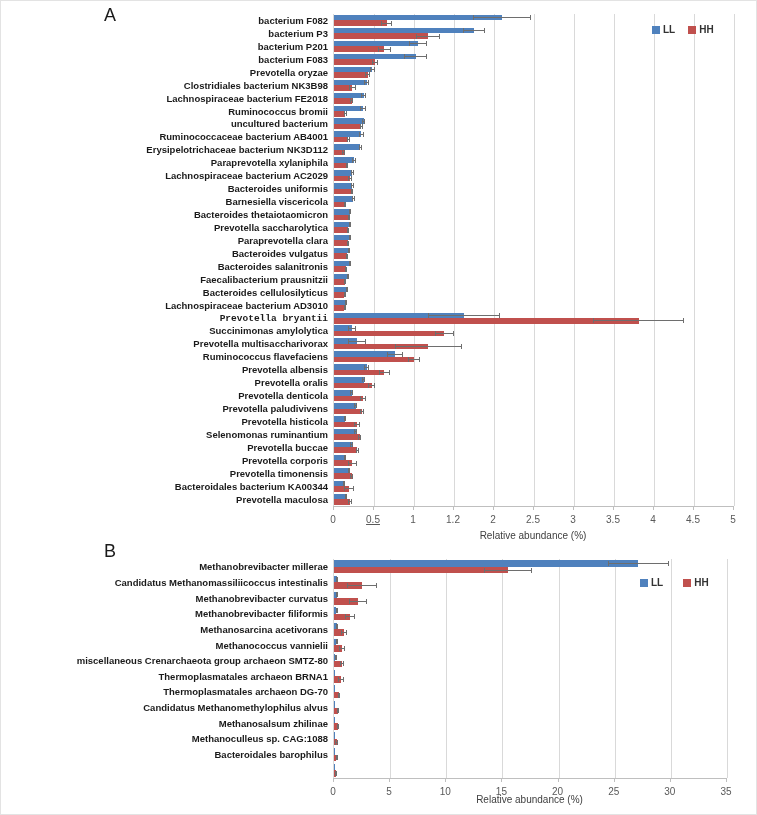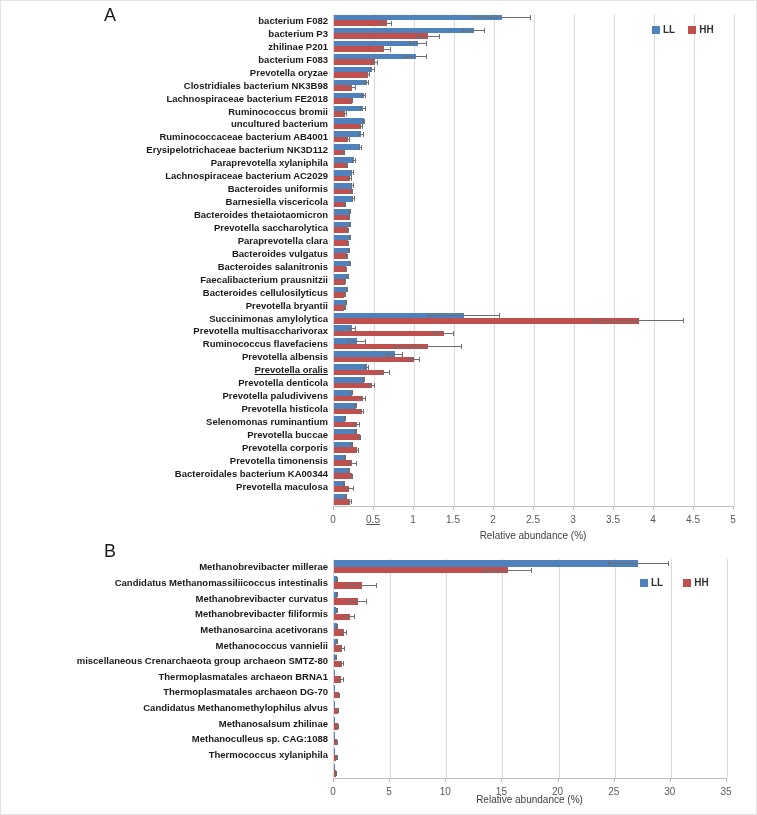--- a/index.html
+++ b/index.html
@@ -46,46 +46,47 @@
 </head>
 <body>
 
 <div id="fig">
 
   <section id="pa">
     <div class="panel-letter">A</div>
     <div class="labels">
         <div class="label-row" style="height: 12.9474px;">bacterium F082</div>
         <div class="label-row" style="height: 12.9474px;">bacterium P3</div>
-        <div class="label-row" style="height: 12.9474px;">zhilinae P201</div>
+        <div class="label-row" style="height: 12.9474px;">bacterium P201</div>
         <div class="label-row" style="height: 12.9474px;">bacterium F083</div>
         <div class="label-row" style="height: 12.9474px;">Prevotella oryzae</div>
         <div class="label-row" style="height: 12.9474px;">Clostridiales bacterium NK3B98</div>
         <div class="label-row" style="height: 12.9474px;">Lachnospiraceae bacterium FE2018</div>
         <div class="label-row" style="height: 12.9474px;">Ruminococcus bromii</div>
         <div class="label-row" style="height: 12.9474px;">uncultured bacterium</div>
         <div class="label-row" style="height: 12.9474px;">Ruminococcaceae bacterium AB4001</div>
         <div class="label-row" style="height: 12.9474px;">Erysipelotrichaceae bacterium NK3D112</div>
         <div class="label-row" style="height: 12.9474px;">Paraprevotella xylaniphila</div>
         <div class="label-row" style="height: 12.9474px;">Lachnospiraceae bacterium AC2029</div>
         <div class="label-row" style="height: 12.9474px;">Bacteroides uniformis</div>
         <div class="label-row" style="height: 12.9474px;">Barnesiella viscericola</div>
         <div class="label-row" style="height: 12.9474px;">Bacteroides thetaiotaomicron</div>
         <div class="label-row" style="height: 12.9474px;">Prevotella saccharolytica</div>
         <div class="label-row" style="height: 12.9474px;">Paraprevotella clara</div>
         <div class="label-row" style="height: 12.9474px;">Bacteroides vulgatus</div>
         <div class="label-row" style="height: 12.9474px;">Bacteroides salanitronis</div>
         <div class="label-row" style="height: 12.9474px;">Faecalibacterium prausnitzii</div>
         <div class="label-row" style="height: 12.9474px;">Bacteroides cellulosilyticus</div>
-        <div class="label-row" style="height: 12.9474px;">Prevotella bryantii</div>
+        <div class="label-row" style="height: 12.9474px;">Lachnospiraceae bacterium AD3010</div>
+        <div class="label-row" style="height: 12.9474px; font-family: Liberation Mono, monospace;">Prevotella bryantii</div>
         <div class="label-row" style="height: 12.9474px;">Succinimonas amylolytica</div>
         <div class="label-row" style="height: 12.9474px;">Prevotella multisaccharivorax</div>
         <div class="label-row" style="height: 12.9474px;">Ruminococcus flavefaciens</div>
         <div class="label-row" style="height: 12.9474px;">Prevotella albensis</div>
-        <div class="label-row" style="height: 12.9474px; text-decoration: underline;">Prevotella oralis</div>
+        <div class="label-row" style="height: 12.9474px;">Prevotella oralis</div>
         <div class="label-row" style="height: 12.9474px;">Prevotella denticola</div>
         <div class="label-row" style="height: 12.9474px;">Prevotella paludivivens</div>
         <div class="label-row" style="height: 12.9474px;">Prevotella histicola</div>
         <div class="label-row" style="height: 12.9474px;">Selenomonas ruminantium</div>
         <div class="label-row" style="height: 12.9474px;">Prevotella buccae</div>
         <div class="label-row" style="height: 12.9474px;">Prevotella corporis</div>
         <div class="label-row" style="height: 12.9474px;">Prevotella timonensis</div>
         <div class="label-row" style="height: 12.9474px;">Bacteroidales bacterium KA00344</div>
         <div class="label-row" style="height: 12.9474px;">Prevotella maculosa</div>
       </div>
@@ -344,21 +345,21 @@
       </div>
     </div>
     <div class="xaxis">
         <div class="tickmark" style="left: 0%;"></div>
         <div class="ticklabel" style="left: 0%;">0</div>
         <div class="tickmark" style="left: 10%;"></div>
         <div class="ticklabel" style="left: 10%; text-decoration: underline;">0.5</div>
         <div class="tickmark" style="left: 20%;"></div>
         <div class="ticklabel" style="left: 20%;">1</div>
         <div class="tickmark" style="left: 30%;"></div>
-        <div class="ticklabel" style="left: 30%;">1.5</div>
+        <div class="ticklabel" style="left: 30%;">1.2</div>
         <div class="tickmark" style="left: 40%;"></div>
         <div class="ticklabel" style="left: 40%;">2</div>
         <div class="tickmark" style="left: 50%;"></div>
         <div class="ticklabel" style="left: 50%;">2.5</div>
         <div class="tickmark" style="left: 60%;"></div>
         <div class="ticklabel" style="left: 60%;">3</div>
         <div class="tickmark" style="left: 70%;"></div>
         <div class="ticklabel" style="left: 70%;">3.5</div>
         <div class="tickmark" style="left: 80%;"></div>
         <div class="ticklabel" style="left: 80%;">4</div>
@@ -378,21 +379,21 @@
         <div class="label-row" style="height: 15.6429px;">Methanobrevibacter curvatus</div>
         <div class="label-row" style="height: 15.6429px;">Methanobrevibacter filiformis</div>
         <div class="label-row" style="height: 15.6429px;">Methanosarcina acetivorans</div>
         <div class="label-row" style="height: 15.6429px;">Methanococcus vannielii</div>
         <div class="label-row" style="height: 15.6429px;">miscellaneous Crenarchaeota group archaeon SMTZ-80</div>
         <div class="label-row" style="height: 15.6429px;">Thermoplasmatales archaeon BRNA1</div>
         <div class="label-row" style="height: 15.6429px;">Thermoplasmatales archaeon DG-70</div>
         <div class="label-row" style="height: 15.6429px;">Candidatus Methanomethylophilus alvus</div>
         <div class="label-row" style="height: 15.6429px;">Methanosalsum zhilinae</div>
         <div class="label-row" style="height: 15.6429px;">Methanoculleus sp. CAG:1088</div>
-        <div class="label-row" style="height: 15.6429px;">Thermococcus xylaniphila</div>
+        <div class="label-row" style="height: 15.6429px;">Bacteroidales barophilus</div>
       </div>
     <div class="plotwrap">
       <div class="grid">
           <div class="gridline" style="left: 14.2857%;"></div>
           <div class="gridline" style="left: 28.5714%;"></div>
           <div class="gridline" style="left: 42.8571%;"></div>
           <div class="gridline" style="left: 57.1429%;"></div>
           <div class="gridline" style="left: 71.4286%;"></div>
           <div class="gridline" style="left: 85.7143%;"></div>
           <div class="gridline" style="left: 100%;"></div>

